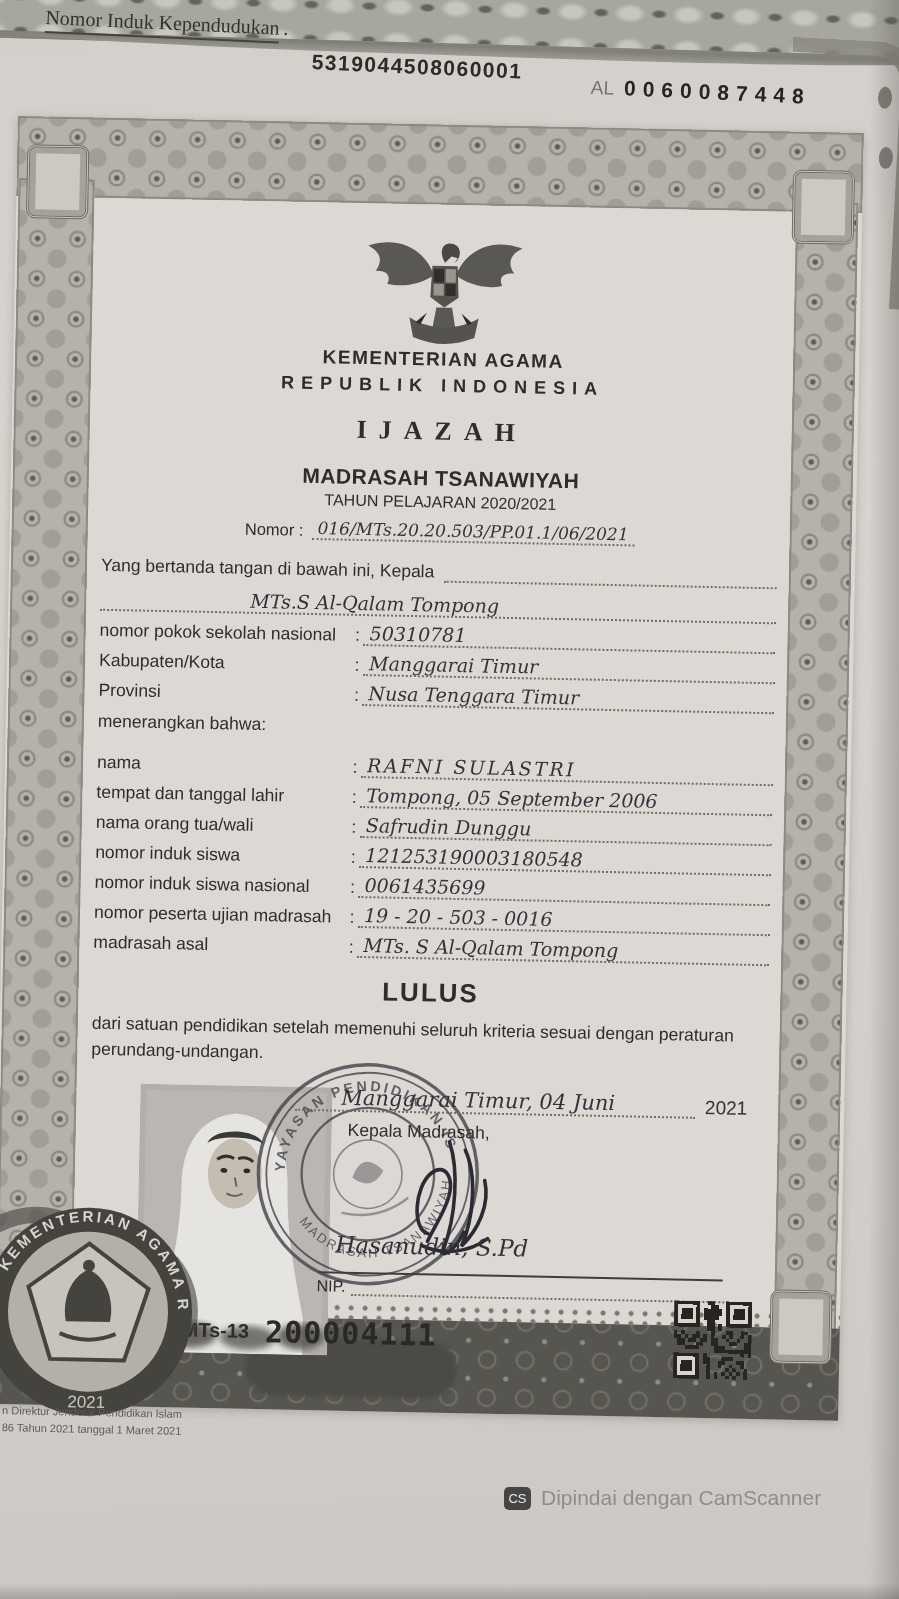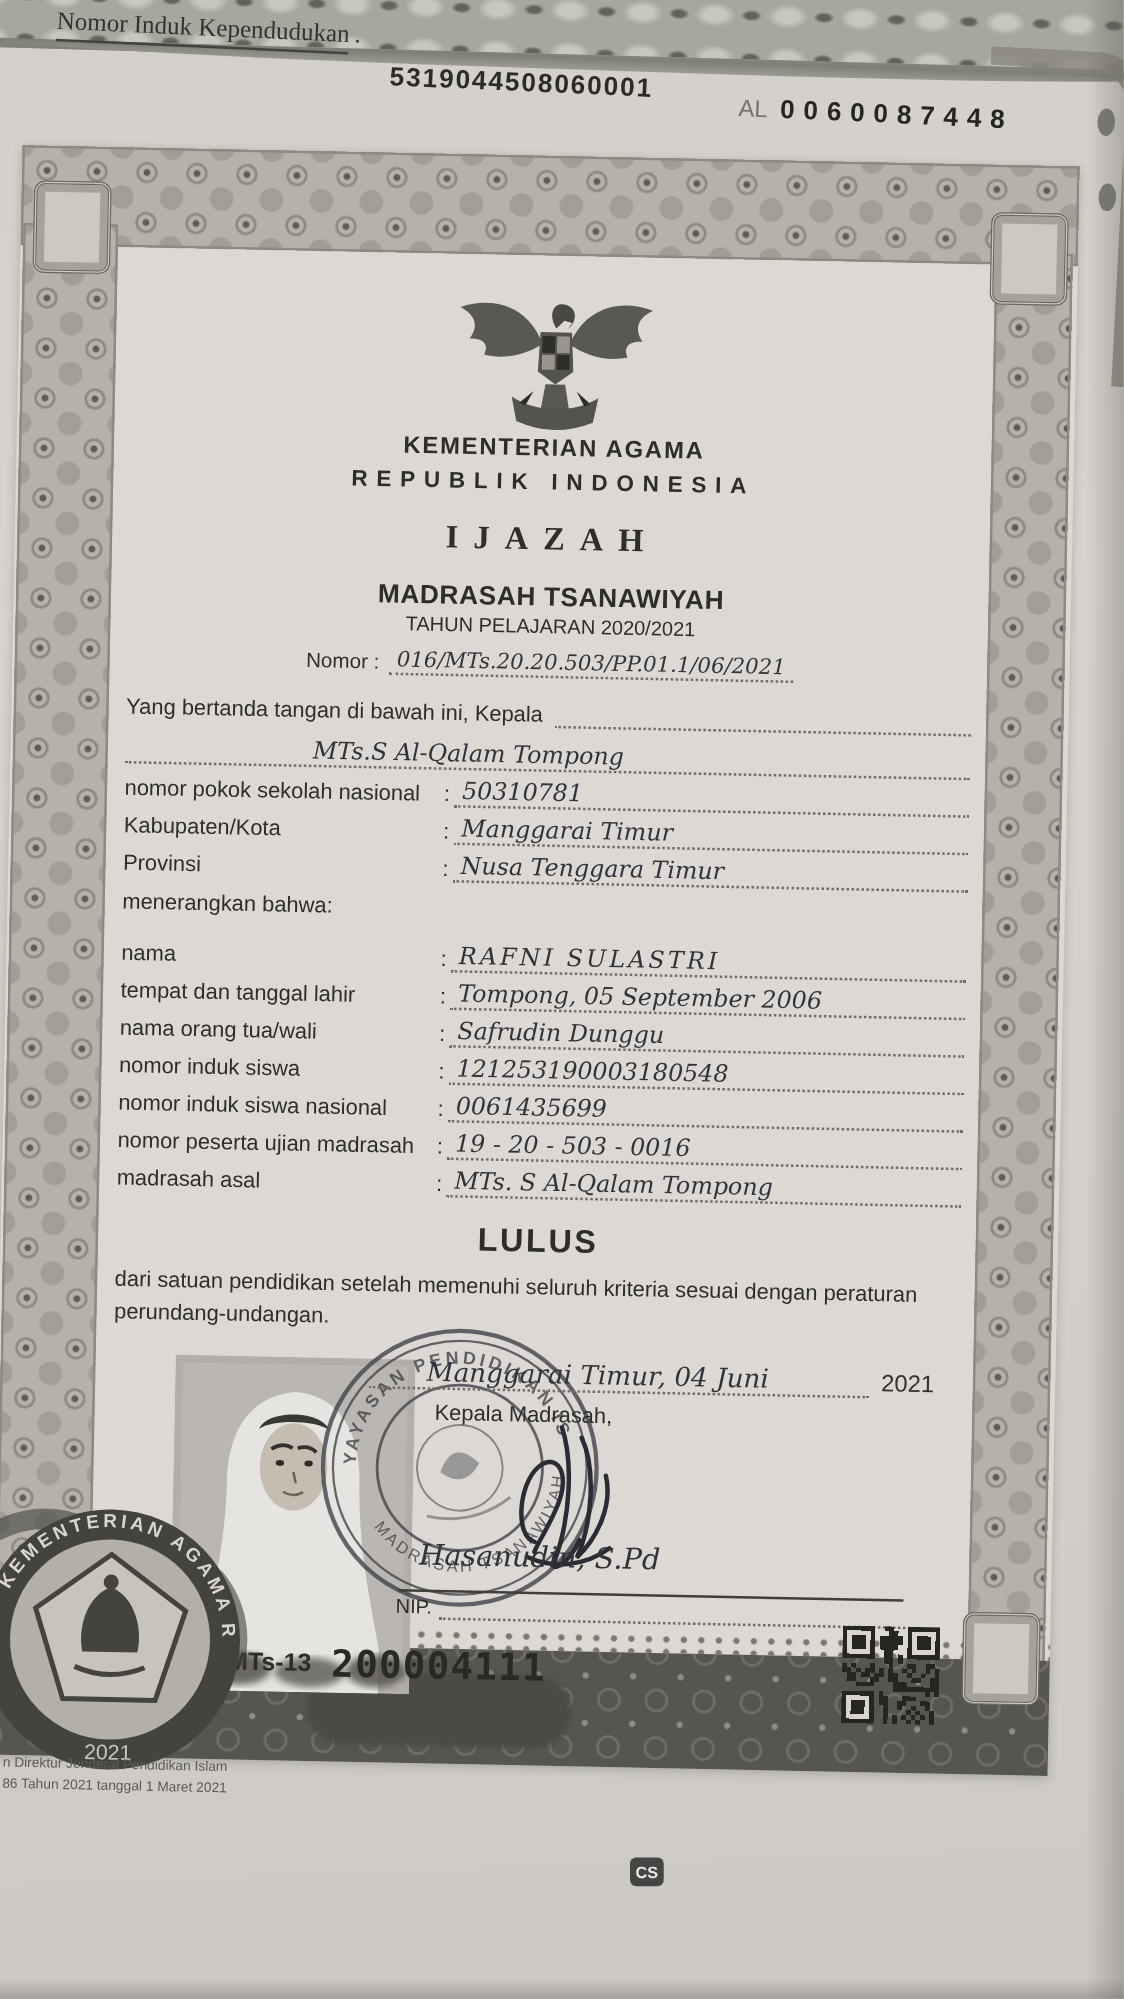--- a/index.html
+++ b/index.html
@@ -117,21 +117,21 @@
         letter-spacing:1px;color:#2a2926;}
   .qr{position:absolute;left:588px;top:216px;width:78px;height:78px;}
 
   .ministry-seal{position:absolute;left:-14px;bottom:-16px;width:222px;height:222px;z-index:8;}
 
   
   .notes{position:absolute;left:2px;top:1404px;transform:rotate(1.2deg);z-index:10;
         font-size:11px;color:#5d5b55;line-height:1.5;}
   .footer{position:absolute;left:504px;top:1486px;display:flex;align-items:center;gap:10px;z-index:10;}
   .cs-badge{width:27px;height:23px;background:#454543;border-radius:5px;color:#e8e8e6;
-        font-weight:bold;font-size:13px;display:flex;align-items:center;justify-content:center;}
+        font-weight:normal;font-size:13px;display:flex;align-items:center;justify-content:center;}
   .footer .txt{font-size:21px;color:#8f8d8a;}
 </style>
 </head>
 <body>
 
 <div class="page">
 
   <div class="top-strip"></div>
   <div class="top-strip-wave"></div>
   <div class="corner-frame">
@@ -487,17 +487,18 @@
     </svg>
   </div>
 
   <div class="notes">
     <div>n Direktur Jenderal Pendidikan Islam</div>
     <div>86 Tahun 2021 tanggal 1 Maret 2021</div>
   </div>
 
   <div class="footer">
     <span class="cs-badge">CS</span>
+    <span class="txt">Dipindai dengan CamScanner</span>
   </div>
 
   <div class="right-shade"></div>
   <div class="bottom-edge"></div>
 </div>
 
 </body></html>

